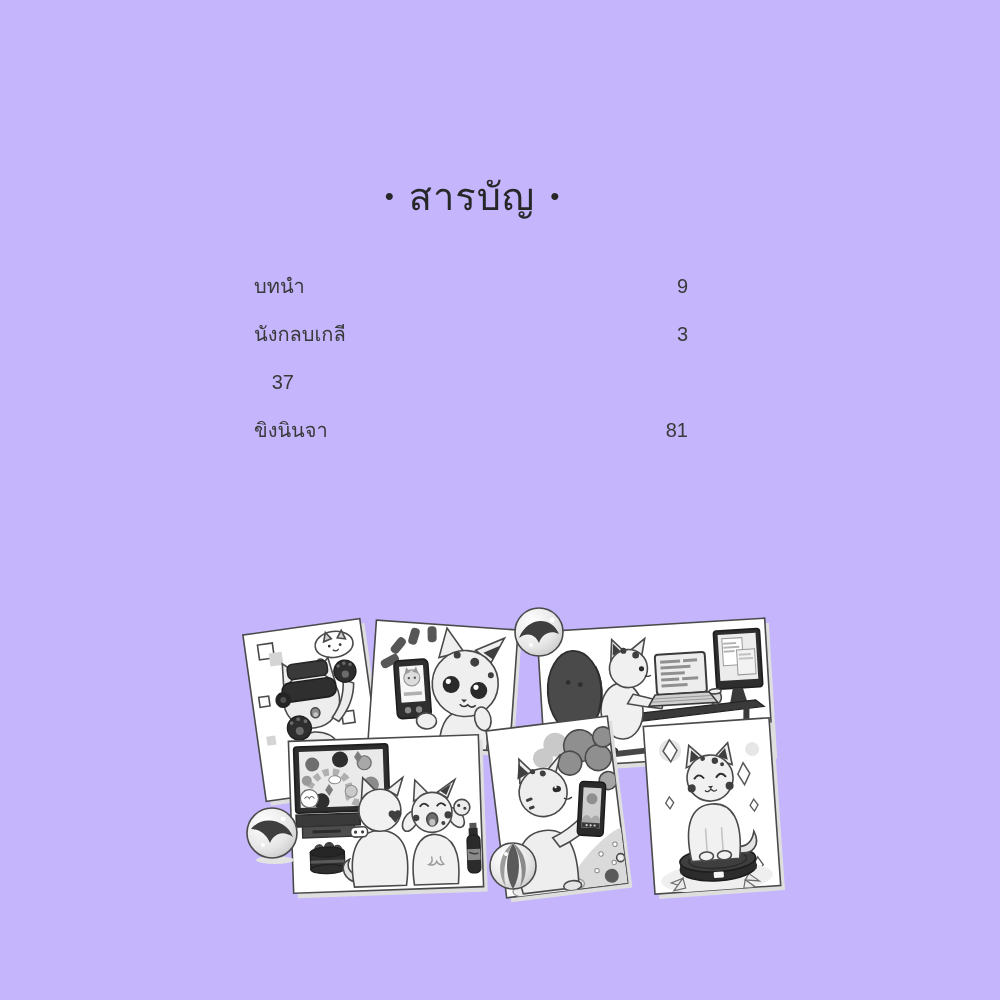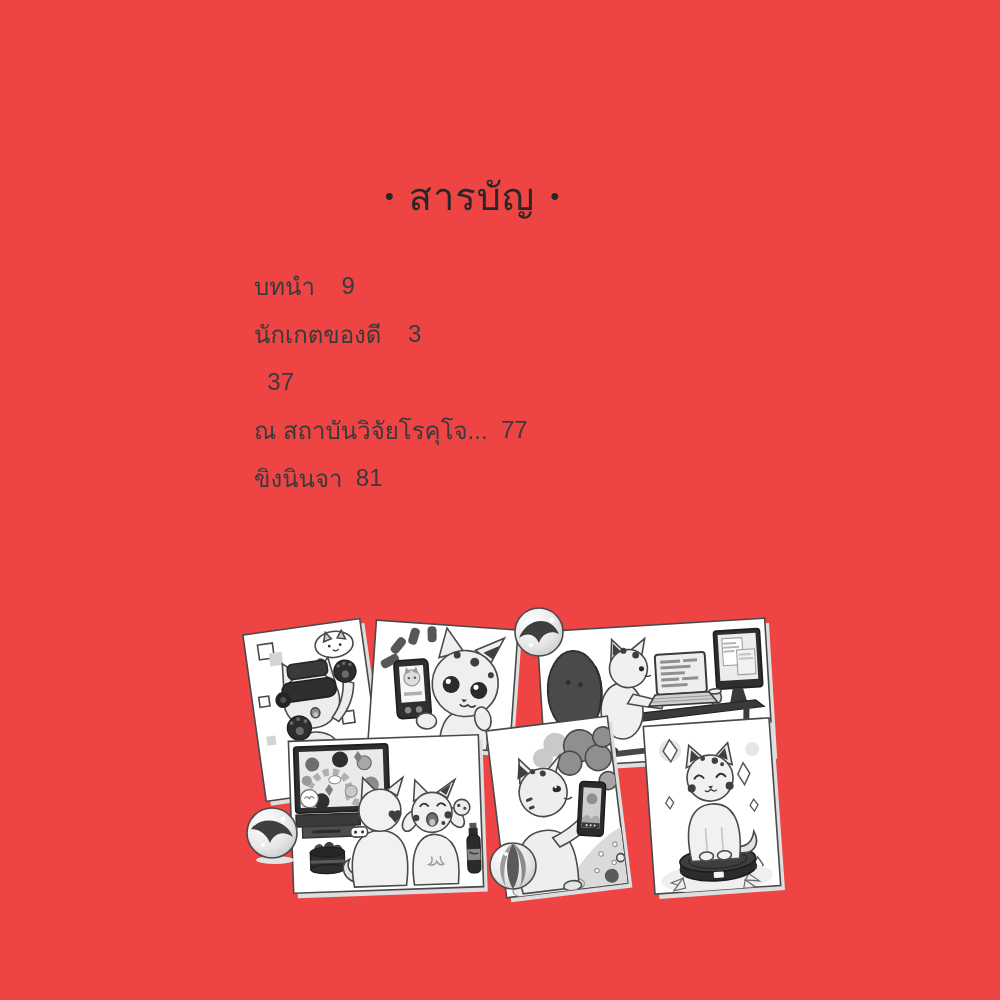--- a/index.html
+++ b/index.html
@@ -1,33 +1,33 @@
 <!DOCTYPE html>
 <html><head>
 <meta charset="utf-8">
 <title>สารบัญ</title>
 <style>
   html,body { margin:0; padding:0; background:#ffffff; }
   .page {
-    position:relative; width:1000px; height:1000px; background:#ef4444;
+    position:relative; width:1000px; height:1000px; background:#c4b5fd;
     font-family:"Liberation Sans","DejaVu Sans",sans-serif; overflow:hidden;
   }
   .title-row {
     position:absolute; left:252px; top:166px; width:440px;
     text-align:center; font-size:38px; color:#272727; white-space:nowrap;
   }
   .title-bullet {
     display:inline-block; font-size:26px; color:#272727;
     vertical-align:5px; padding:0 15px;
   }
   .title-text { letter-spacing:1px; }
   .toc { position:absolute; left:254px; top:262px; width:434px; }
   .toc-row {
-    display:flex; align-items:center;
-    height:48px; font-size:24px; color:#3a3a3a;
+    display:flex; justify-content:space-between; align-items:center;
+    height:48px; font-size:20px; color:#3a3a3a;
   }
   .toc-label { white-space:nowrap; }
   .toc-page { text-align:right; min-width:40px; }
   .illustration { position:absolute; left:228px; top:590px; width:570px; height:335px; }
   svg .ln { stroke:#4a4a4a; stroke-width:1.6; }
 </style>
 </head>
 <body>
 
 <div class="page">
@@ -35,29 +35,25 @@
   <div class="title-row">
     <span class="title-bullet">•</span><span class="title-text">สารบัญ</span><span class="title-bullet">•</span>
   </div>
 
   <div class="toc">
     <div class="toc-row">
       <span class="toc-label">บทนำ</span>
       <span class="toc-page">9</span>
     </div>
     <div class="toc-row">
-      <span class="toc-label">นักเกตของดี</span>
+      <span class="toc-label">นังกลบเกลี</span>
       <span class="toc-page">3</span>
     </div>
     <div class="toc-row">
       <span class="toc-page">37</span>
-    </div>
-    <div class="toc-row">
-      <span class="toc-label">ณ สถาบันวิจัยโรคุโจ...</span>
-      <span class="toc-page">77</span>
     </div>
     <div class="toc-row">
       <span class="toc-label">ขิงนินจา</span>
       <span class="toc-page">81</span>
     </div>
   </div>
 
   <svg class="illustration" viewBox="0 0 570 335" xmlns="http://www.w3.org/2000/svg">
     <defs>
       <radialGradient id="marb" cx="35%" cy="30%" r="80%">

